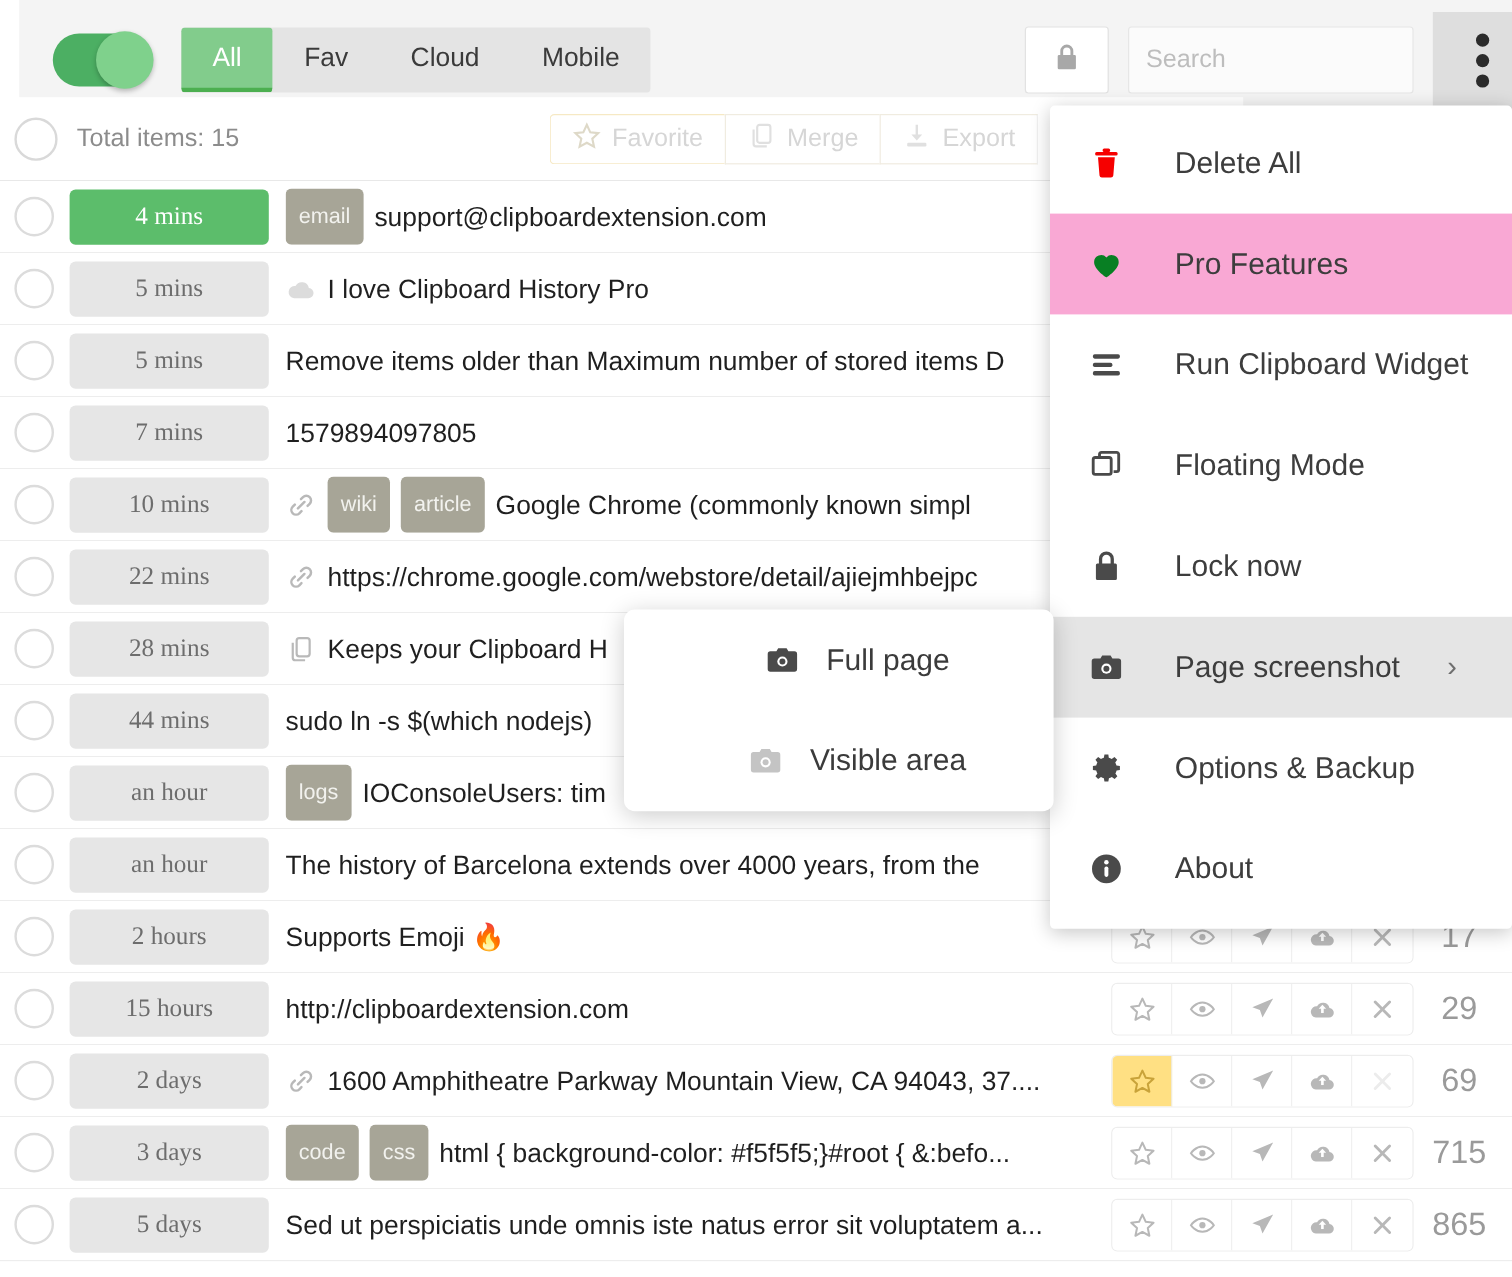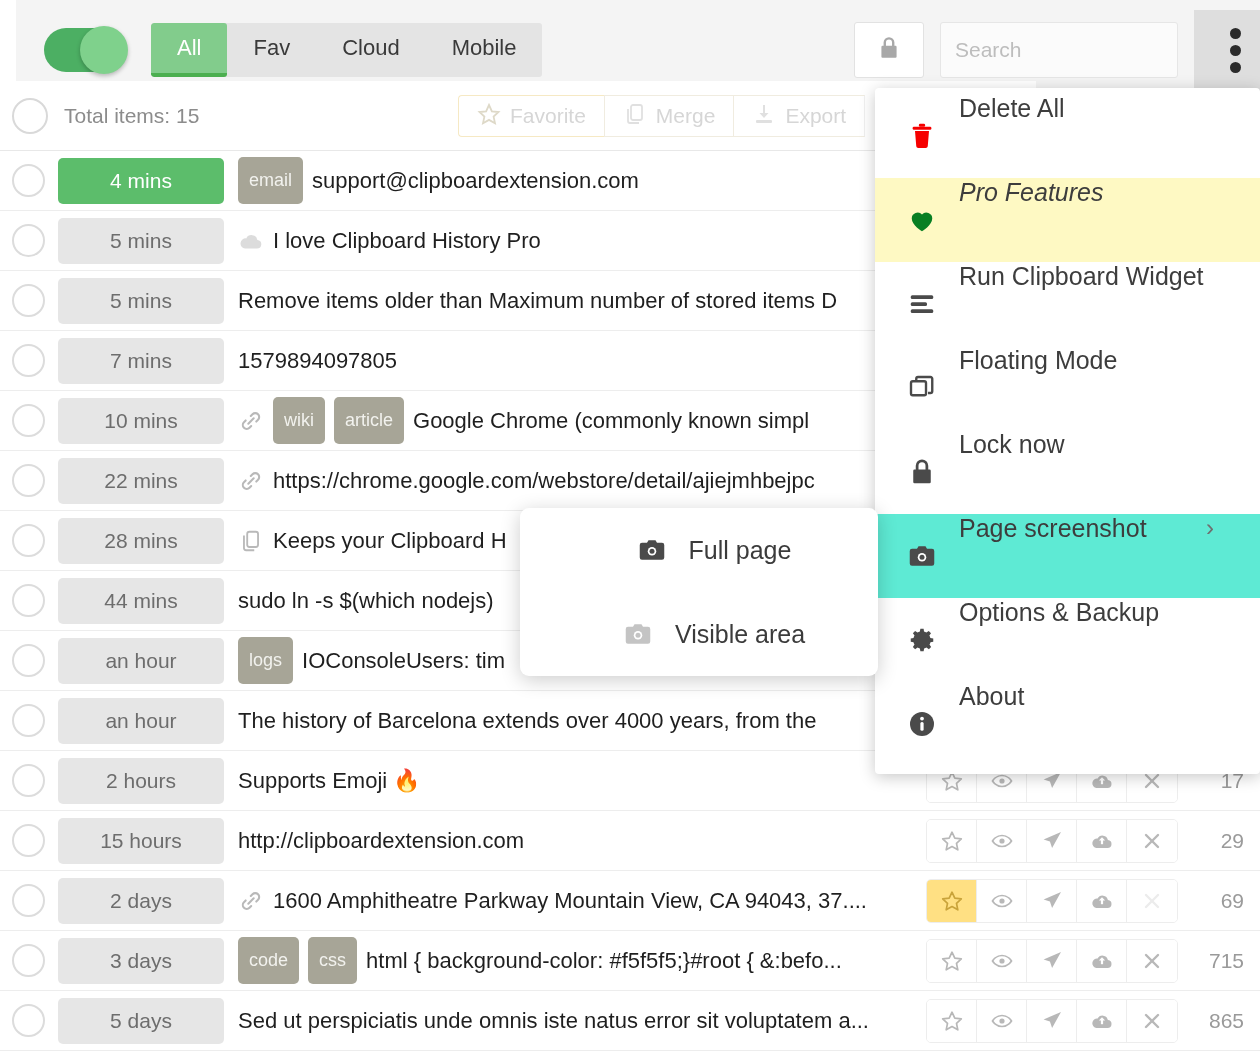--- a/index.html
+++ b/index.html
@@ -99,20 +99,21 @@
   }
   .row .sel {
     margin-left:12px; width:33px; height:33px; border-radius:50%;
     border:2px solid #dcdcdc; flex:none; cursor:pointer;
   }
   .time-chip {
     margin-left:13px; width:166px; height:46px; border-radius:5px;
     background:#e6e6e6; color:#6d6d6d; font-size:21px;
     display:flex; align-items:center; justify-content:center; flex:none;
     cursor:pointer;
+    font-family:Liberation Serif, serif;
   }
   .time-chip.fresh { background:#5cbd6b; color:#fff; }
   .row-body {
     flex:1; display:flex; align-items:center; gap:9px; margin-left:14px;
     overflow:hidden; white-space:nowrap; min-width:0;
   }
   .tag {
     background:#a7a597; color:#f2f2ee; font-size:18px;
     border-radius:5px; padding:13px 11px; flex:none;
   }
@@ -127,40 +128,40 @@
     border:1px solid #ededed; border-radius:5px; overflow:hidden;
     margin-right:10px;
   }
   .ra {
     width:50px; display:flex; align-items:center; justify-content:center;
     border-right:1px solid #ededed; cursor:pointer; background:#fff;
   }
   .ra:last-child { border-right:none; }
   .ra.fav-on { background:#ffe083; }
   .count-cell {
-    width:72px; text-align:right; padding-right:16px; flex:none;
-    font-size:21px; color:#9a9a9a;
+    width:72px; text-align:center; padding-right:16px; flex:none;
+    font-size:27px; color:#9a9a9a;
   }
 
   
   .menu {
     position:absolute; left:875px; top:88px; width:385px;
     background:#fff; border-radius:4px;
     box-shadow:0 3px 16px rgba(0,0,0,.22);
     z-index:40; padding:6px 0 8px 0;
   }
   .menu-item {
-    height:84px; display:flex; padding:0 0 0 32px;
-    font-size:25px; color:#3d3d3d; cursor:pointer; position:relative;
+    height:84px; display:flex; align-items:center; padding:0 0 0 32px;
+    font-size:25px; color:#3d3d3d; cursor:pointer; position:relative;gap:20px;
   }
   .menu-item .mi-icon {
     width:52px; display:flex; align-items:center; justify-content:flex-start; flex:none;
   }
-  .menu-item.hl-green { background:#fef9c3;font-style:italic; }
-  .menu-item.hl-grey  { background:#5eead4; }
+  .menu-item.hl-green { background:#f9a8d4; }
+  .menu-item.hl-grey  { background:#e5e5e5; }
   .menu-item .chev { position:absolute; right:46px; font-size:24px; color:#6f6f6f; }
 
   
   .submenu {
     position:absolute; left:520px; top:508px; width:358px; height:168px;
     background:#fff; border-radius:9px;
     box-shadow:0 4px 20px rgba(0,0,0,.20);
     z-index:50; display:flex; flex-direction:column; justify-content:center;align-items:center;
   }
   .submenu-item {

